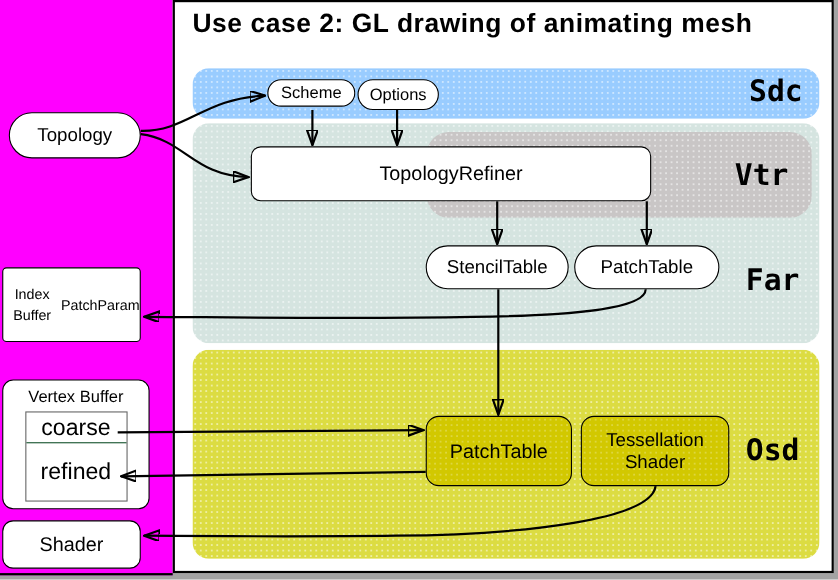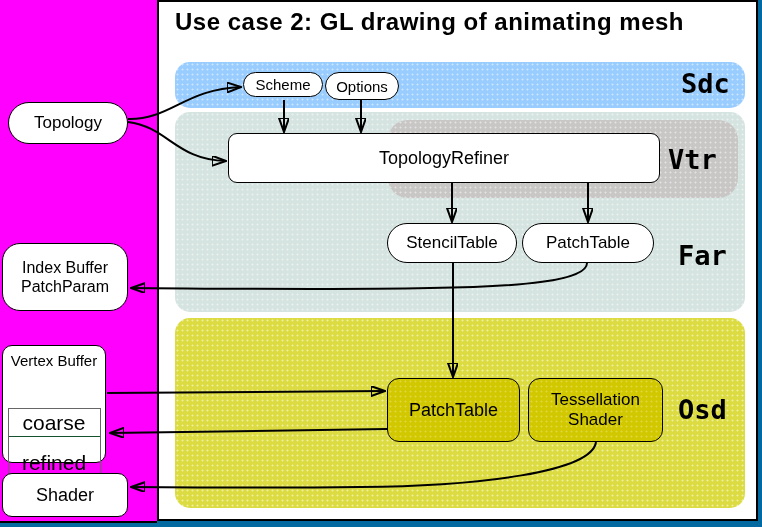--- a/index.html
+++ b/index.html
@@ -1,16 +1,16 @@
 <!DOCTYPE html>
 <html><head>
 <meta charset="utf-8">
 <style>
   html,body{margin:0;padding:0;background:#fff;}
-  .canvas{position:relative;width:762px;height:527px;overflow:hidden;background:#0369a1;
+  .canvas{position:relative;width:762px;height:527px;overflow:hidden;background:#a3a3a3;
           font-family:"Liberation Sans",sans-serif;color:#000;}
   .magenta-strip{position:absolute;left:0;top:0;width:157px;height:521px;
                  background:#ff00ff;border-bottom:2px solid #000;}
   .main-panel{position:absolute;left:157px;top:0;width:601px;height:521px;
               background:#fff;border:2px solid #000;box-sizing:border-box;}
   .title{position:absolute;left:175px;top:8px;font-size:24px;font-weight:bold;
          letter-spacing:0.5px;white-space:nowrap;}
   .region{position:absolute;border-radius:15px;
           background-image:radial-gradient(circle,rgba(255,255,255,0.5) 0.8px,transparent 1.2px);
           background-size:5px 5px;}
@@ -21,33 +21,33 @@
   .region-label{position:absolute;font-family:"DejaVu Sans Mono",monospace;font-weight:bold;
                 font-size:27px;line-height:27px;z-index:5;}
   .lbl-sdc{left:681px;top:70px;}
   .lbl-vtr{left:668px;top:146px;}
   .lbl-far{left:678px;top:242px;}
   .lbl-osd{left:678px;top:396px;}
   .node{position:absolute;background:#fff;border:1.5px solid #000;box-sizing:border-box;
         display:flex;align-items:center;justify-content:center;text-align:center;z-index:6;}
   .pill-scheme{left:243px;top:72px;width:80px;height:25px;border-radius:14px;font-size:15px;}
   .pill-options{left:325px;top:72px;width:74px;height:28px;border-radius:14px;font-size:15px;}
-  .box-refiner{left:228px;top:133px;width:432px;height:50px;border-radius:9px;font-size:18px;}
+  .box-refiner{left:228px;top:133px;width:364px;height:50px;border-radius:9px;font-size:18px;}
   .pill-stencil{left:387px;top:223px;width:130px;height:40px;border-radius:20px;font-size:17px;}
   .pill-patch{left:522px;top:223px;width:132px;height:40px;border-radius:20px;font-size:17px;}
   .osd-node{background-color:#d2c800;border-radius:12px;
             background-image:radial-gradient(circle,rgba(255,255,255,0.25) 0.8px,transparent 1.2px);
             background-size:5px 5px;flex-direction:column;line-height:20px;}
   .box-evaluator{left:387px;top:378px;width:133px;height:64px;font-size:18px;}
   .box-tess{left:528px;top:378px;width:135px;height:64px;font-size:17px;}
   .pill-topology{left:8px;top:102px;width:120px;height:42px;border-radius:21px;font-size:17px;}
-  .box-index{left:2px;top:243px;width:126px;height:68px;border-radius:18px;
-             flex-direction:column;font-size:16px;line-height:19px;}
-  .box-vertex{left:2px;top:345px;width:104px;height:118px;border-radius:10px;
-              flex-direction:column;justify-content:flex-start;font-size:15px;gap:34px;}
+  .box-index{left:2px;top:243px;width:126px;height:68px;border-radius:4px;
+             flex-direction:row;font-size:13px;line-height:19px;}
+  .box-vertex{left:2px;top:345px;width:134px;height:118px;border-radius:10px;
+              flex-direction:column;justify-content:flex-start;font-size:15px;}
   .vb-title{margin-top:6px;}
   .vb-table{margin-top:5px;width:93px;border:1px solid #666;box-sizing:border-box;}
   .vb-cell{height:27px;display:flex;align-items:center;justify-content:center;font-size:21px;}
   .vb-cell.refined{height:52px;border-top:1px solid #14532d;}
   .box-shader{left:2px;top:473px;width:126px;height:44px;border-radius:10px;font-size:18px;}
   svg.arrows{position:absolute;left:0;top:0;width:762px;height:527px;z-index:8;pointer-events:none;}
   svg.arrows path{fill:none;stroke:#000;stroke-width:2px;}
 </style>
 </head>
 <body>

